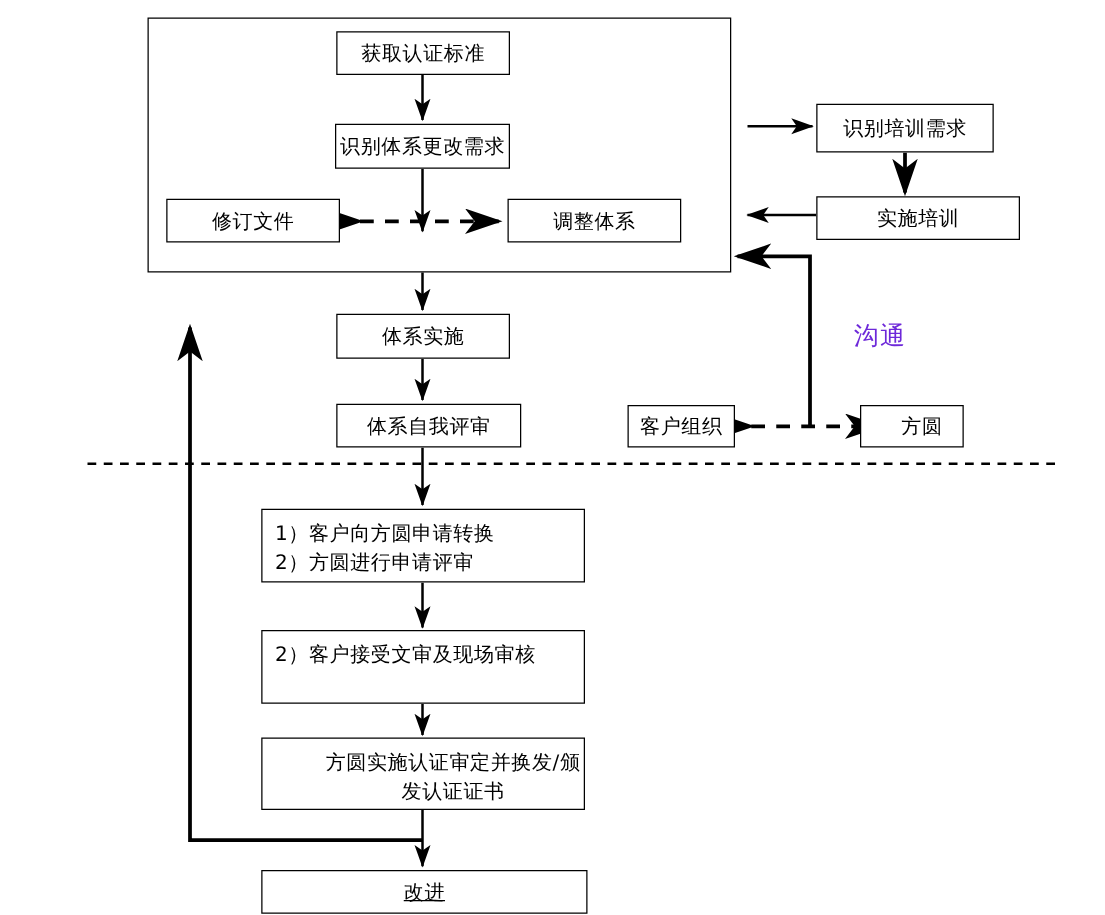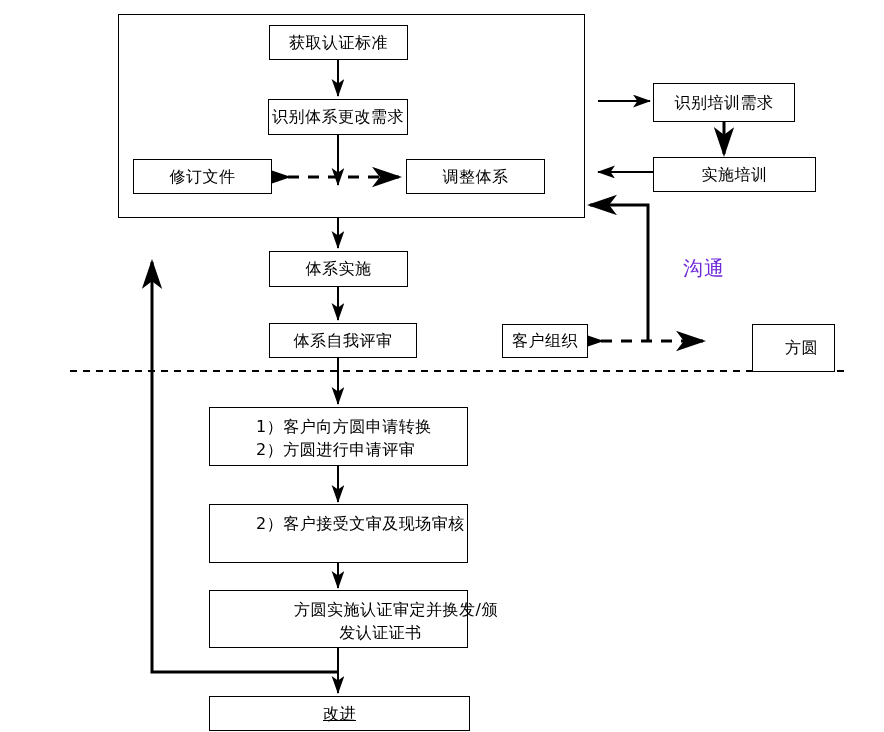--- a/index.html
+++ b/index.html
@@ -34,21 +34,20 @@
   }
   .node.multiline {
     display: block;
     padding-top: 7px;
     padding-left: 48px;
   }
   .node .ln {
     display: block;
     text-align: center;
     white-space: nowrap;
-    margin-left: 36px;
   }
   .node.leftlines {
     display: block;
     padding-top: 7px;
     padding-left: 10px;
   }
   .node.leftlines .ln {
     text-align: left;
   }
   .group-box {
@@ -155,21 +154,21 @@
   </div>
 
   <div class="node" style="left:269px; top:323px; width:148px; height:35px;">
     <span>体系自我评审</span>
   </div>
 
   <div class="node" style="left:502px; top:324px; width:86px; height:34px;">
     <span>客户组织</span>
   </div>
 
-  <div class="node" style="left:752px; top:324px; width:83px; height:48px;padding-left:16px;">
+  <div class="node" style="left:688px; top:324px; width:83px; height:34px;padding-left:16px;">
     <span>方圆</span>
   </div>
 
   <div class="node leftlines" style="left:209px; top:407px; width:259px; height:59px;">
     <span class="ln">1）客户向方圆申请转换</span>
     <span class="ln">2）方圆进行申请评审</span>
   </div>
 
   <div class="node leftlines" style="left:209px; top:504px; width:259px; height:59px;">
     <span class="ln">2）客户接受文审及现场审核</span>

